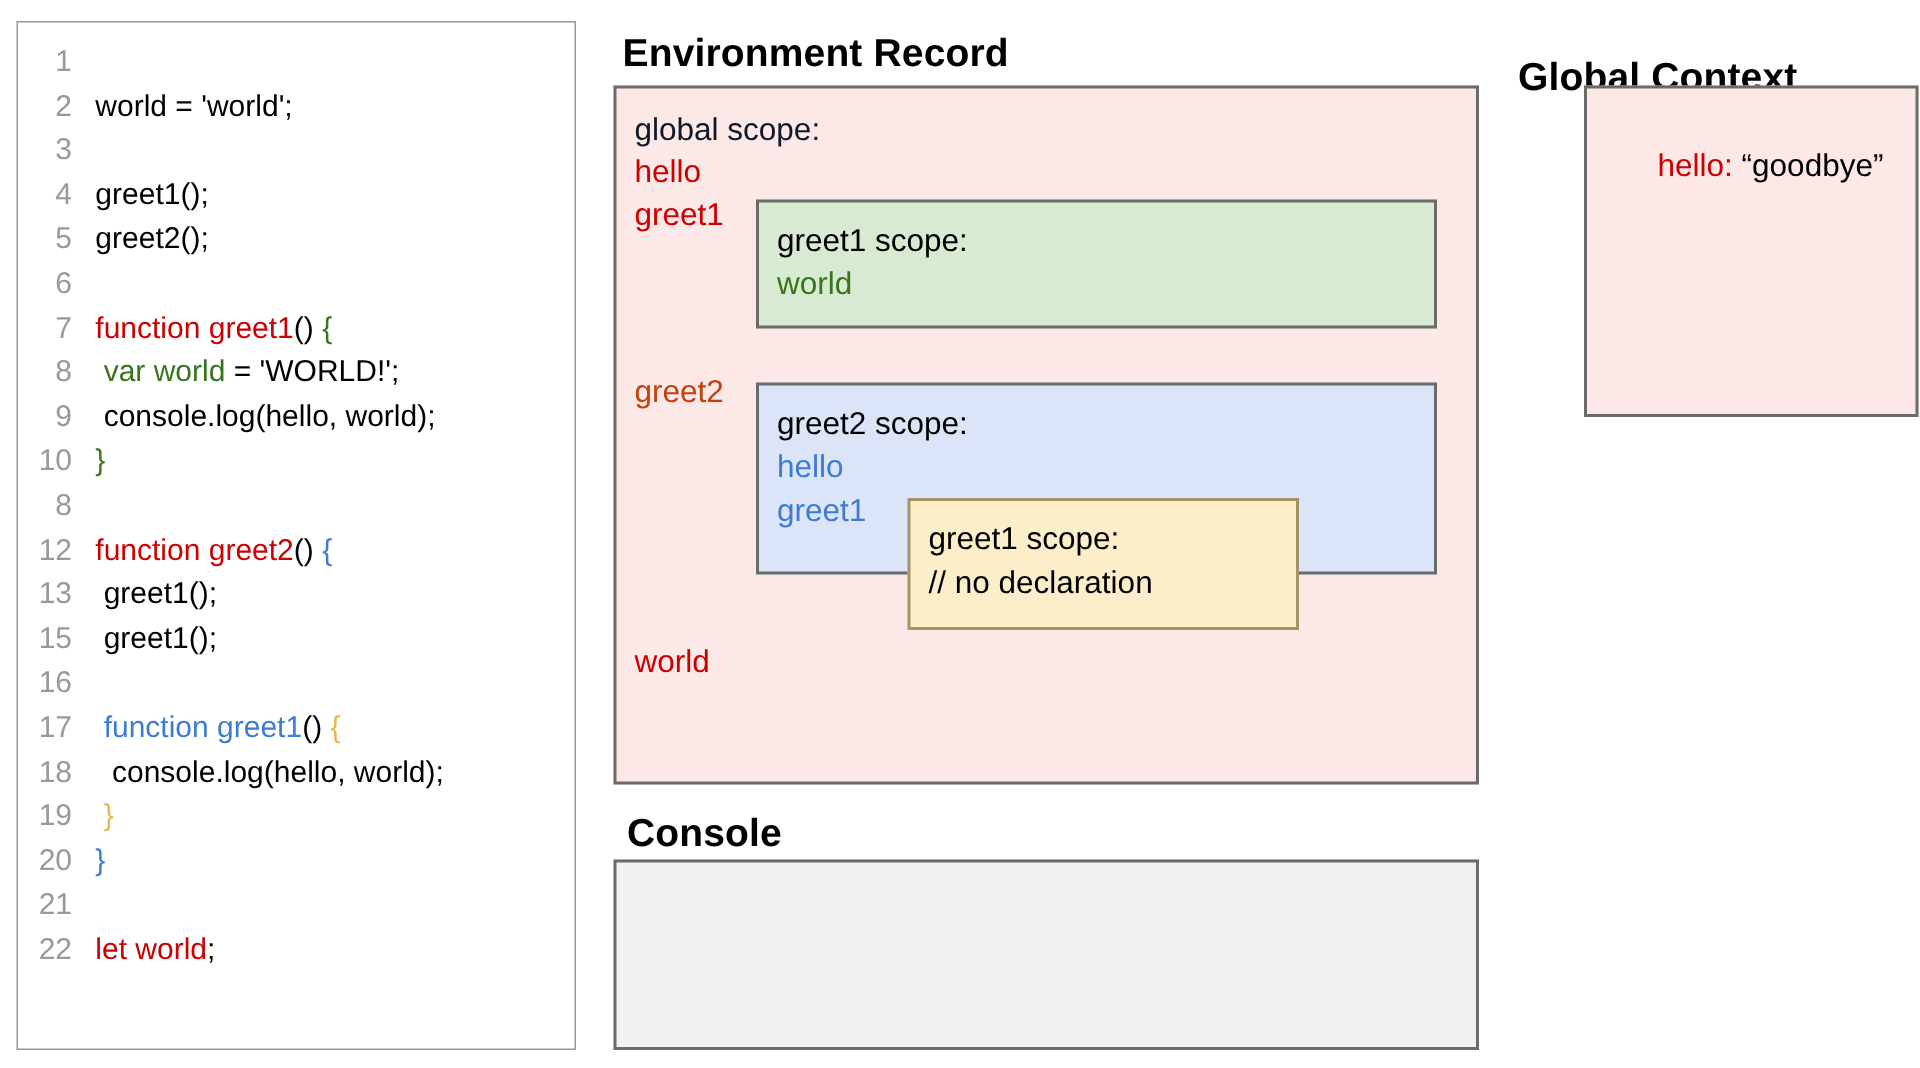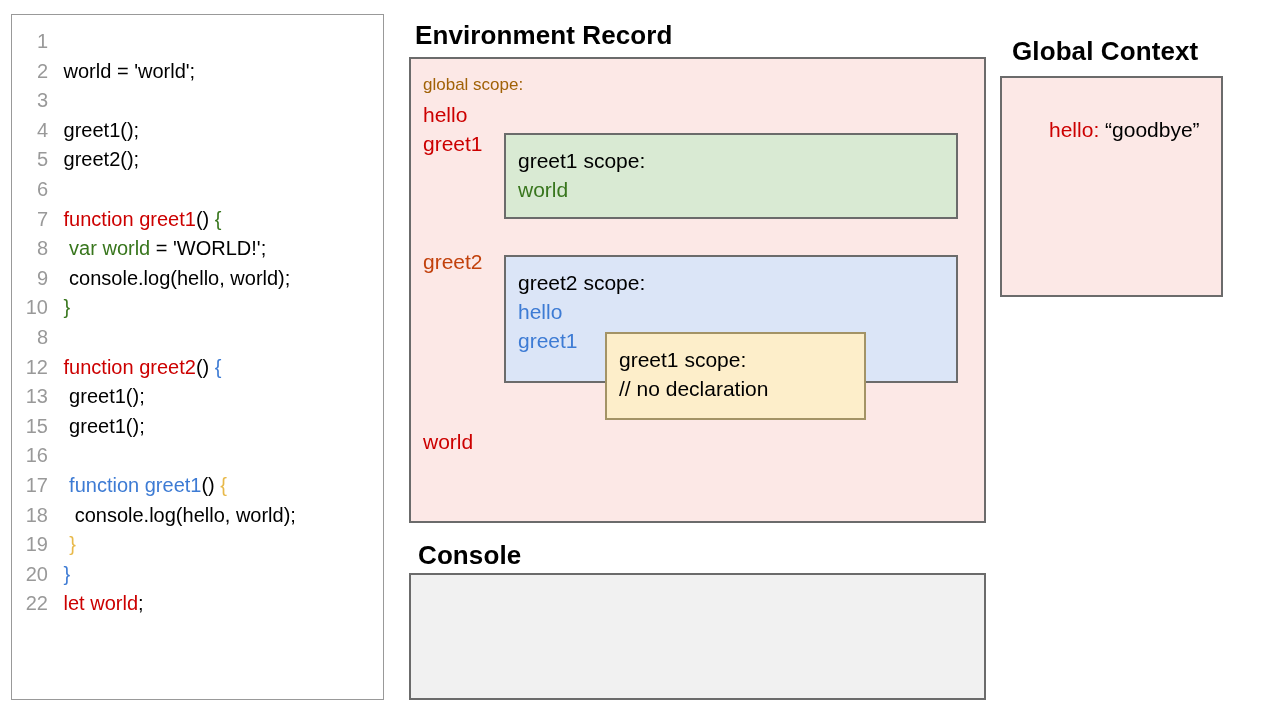--- a/index.html
+++ b/index.html
@@ -89,22 +89,22 @@
   }
   .scope-label {
     position: absolute;
     font-size: 21px;
     white-space: nowrap;
   }
   .er-heading {
     position: absolute;
     left: 12px;
     top: 16px;
-    font-size: 17px;
-    color: #a16207;
+    font-size: 21px;
+    color: #0f172a;
   }
   #er-hello  { left: 12px; top: 44px;  color: #cc0000; }
   #er-greet1 { left: 12px; top: 73px;  color: #cc0000; }
   #er-greet2 { left: 12px; top: 191px; color: #c2410c; }
   #er-world  { left: 12px; top: 371px; color: #cc0000; }
 
   
   .greet1-box {
     position: absolute;
     left: 93px;
@@ -178,28 +178,27 @@
   .greet1-inner-box .line2 {
     position: absolute;
     left: 12px; top: 43px;
     font-size: 21px;
     color: #000000;
   }
 
   
   .gc-panel {
     position: absolute;
-    left: 1000px;
+    left: 1056px;
     top: 57px;
     width: 223px;
     height: 221px;
     box-sizing: border-box;
     border: 2px solid #6b6b6b;
     background: #fce8e6;
-    margin-top: 19px;
   }
   .gc-entry {
     position: absolute;
     left: 12px;
     top: 16px;
     font-size: 21px;
     white-space: pre;
   }
   .gc-key { color: #cc0000; }
   .gc-val { color: #000000; }
@@ -239,20 +238,21 @@
         <div class="code-line"><span class="ln">10</span><span class="code-text"><span class="t-black"> </span><span class="t-green">}</span></span></div>
         <div class="code-line"><span class="ln">8</span><span class="code-text"><span class="t-black"></span></span></div>
         <div class="code-line"><span class="ln">12</span><span class="code-text"><span class="t-red"> function greet2</span><span class="t-black">() </span><span class="t-blue">{</span></span></div>
         <div class="code-line"><span class="ln">13</span><span class="code-text"><span class="t-black">  greet1();</span></span></div>
         <div class="code-line"><span class="ln">15</span><span class="code-text"><span class="t-black">  greet1();</span></span></div>
         <div class="code-line"><span class="ln">16</span><span class="code-text"><span class="t-black"></span></span></div>
         <div class="code-line"><span class="ln">17</span><span class="code-text"><span class="t-blue">  function greet1</span><span class="t-black">() </span><span class="t-gold">{</span></span></div>
         <div class="code-line"><span class="ln">18</span><span class="code-text"><span class="t-black">   console.log(hello, world);</span></span></div>
         <div class="code-line"><span class="ln">19</span><span class="code-text"><span class="t-black">  </span><span class="t-gold">}</span></span></div>
         <div class="code-line"><span class="ln">20</span><span class="code-text"><span class="t-black"> </span><span class="t-blue">}</span></span></div>
+        <div class="code-line"><span class="ln">21</span><span class="code-text"><span class="t-black"></span></span></div>
         <div class="code-line"><span class="ln">22</span><span class="code-text"><span class="t-red"> let world</span><span class="t-black">;</span></span></div>
       </div>
   </div>
 
   <div class="section-title" id="env-title">Environment Record</div>
 
   <div class="er-panel">
 
     <div class="er-heading">global scope:</div>
 

